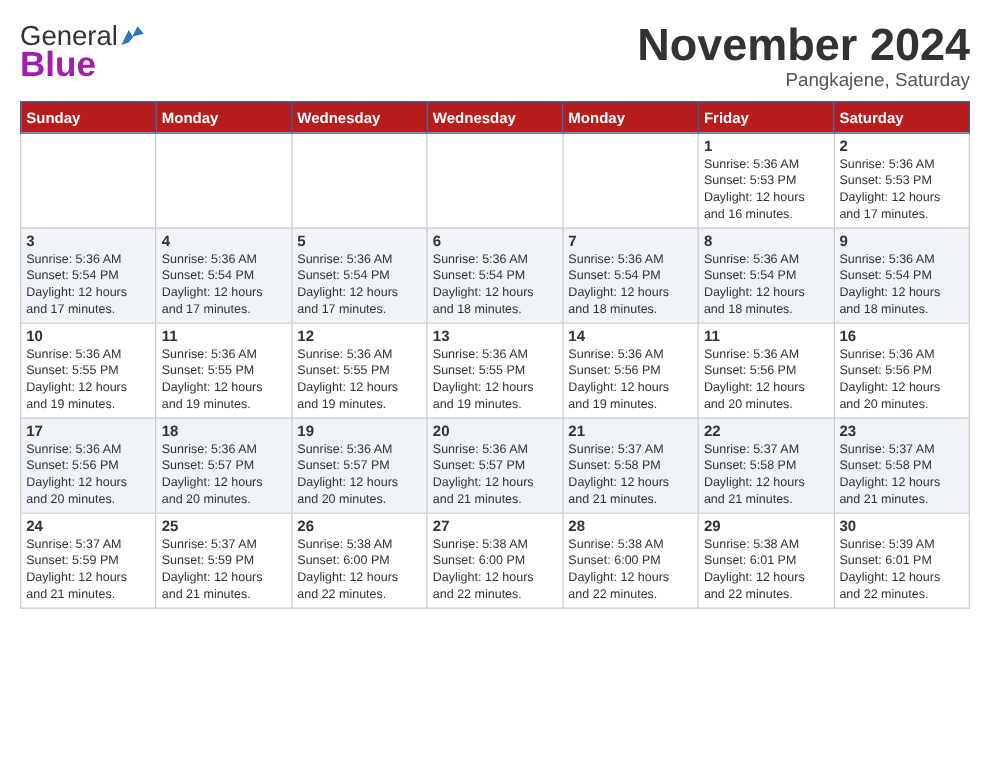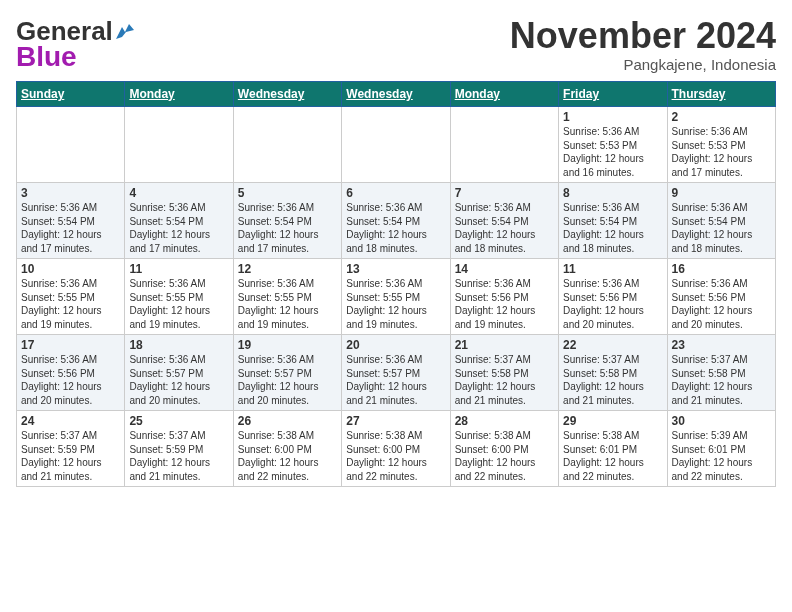--- a/index.html
+++ b/index.html
@@ -31,28 +31,27 @@
     .location {
       font-size: 15px;
       color: #555;
     }
     .calendar {
       width: 100%;
       border-collapse: collapse;
       border: 1px solid #ccc;
     }
     .calendar th {
-      background: #0f766e;
+      background: #b91c1c;
       color: #fff;
       font-size: 12px;
       font-weight: bold;
       padding: 5px 4px;
       text-align: left;
       border: 1px solid #2060a0;
-      text-decoration: underline;
     }
     .calendar td {
       vertical-align: top;
       border: 1px solid #ccc;
       padding: 3px 4px;
       width: 107px;
       min-height: 80px;
       font-size: 10px;
       color: #333;
       background: #fff;
@@ -78,43 +77,43 @@
     tr:nth-child(even) .empty-cell {
       background: #f0f4f8;
     }
   </style>
 </head>
 <body>
 
 <div class="header">
   <div class="logo">
     <div style="display:flex;align-items:center;">
-      <span style="font-size:26px;font-weight:bold;color:#333;">General</span>
+      <span style="font-size:22px;font-weight:normal;color:#333;">General</span>
       <svg width="22" height="18" viewBox="0 0 22 18" style="margin:0 0 0 1px;">
         <polygon points="2,16 8,4 11,9 15,1 20,7 12,9 8,14" fill="#2a7ab8"></polygon>
       </svg>
     </div>
     <span style="font-size:28px;font-weight:bold;color:#a21caf;margin-top:-6px;">Blue</span>
   </div>
   <div class="title-block">
     <div class="month-title">November 2024</div>
-    <div class="location">Pangkajene, Indonesia</div>
+    <div class="location">Pangkajene, Saturday</div>
   </div>
 </div>
 
 <table class="calendar">
   <thead>
     <tr>
     <th>Sunday</th>
         <th>Monday</th>
         <th>Wednesday</th>
         <th>Wednesday</th>
         <th>Monday</th>
         <th>Friday</th>
-        <th>Thursday</th>
+        <th>Saturday</th>
       </tr>
   </thead>
   <tbody id="calendar-body">
   <tr>
         <td class="empty-cell"></td>
         <td class="empty-cell"></td>
         <td class="empty-cell"></td>
         <td class="empty-cell"></td>
         <td class="empty-cell"></td>
         <td>

